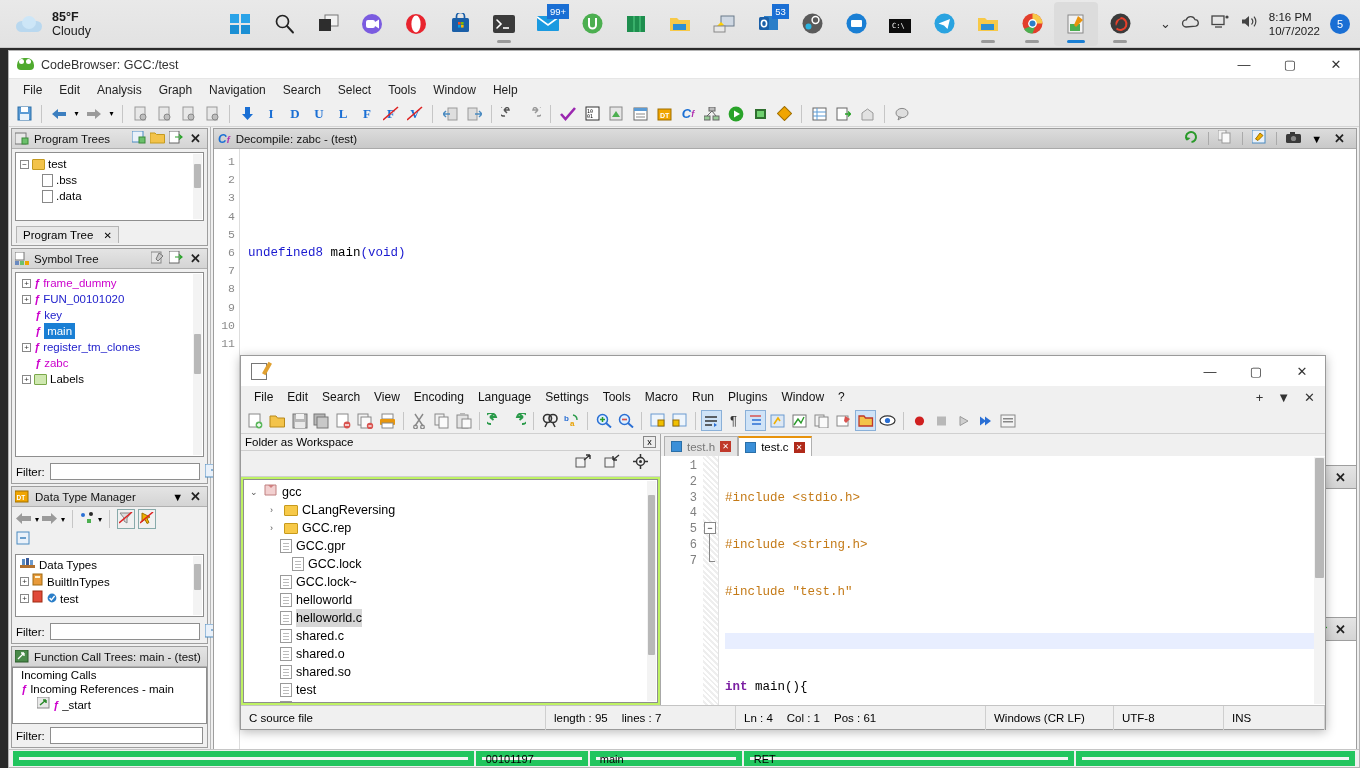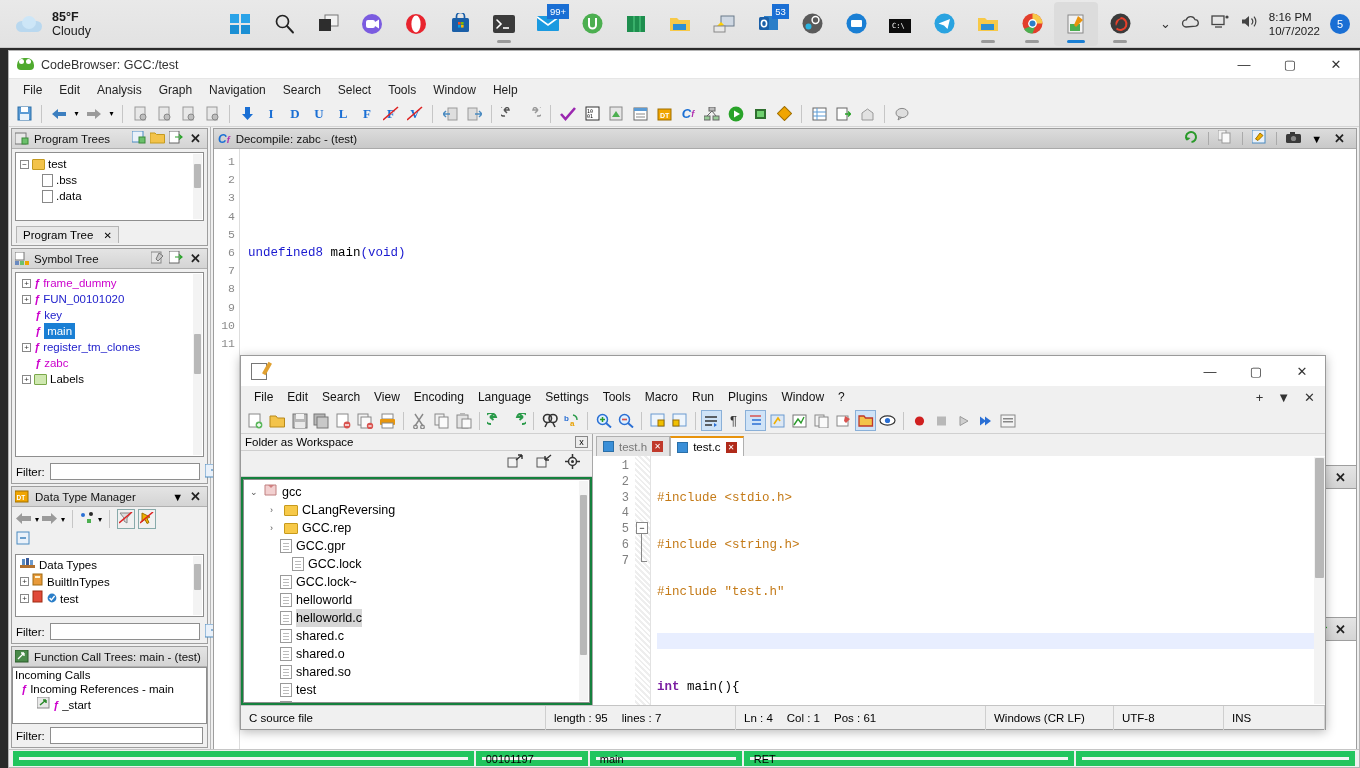--- a/index.html
+++ b/index.html
@@ -124,21 +124,21 @@
   #npp-title .t{ font-size:12.5px;color:#222;}
   #npp-menu{ height:22px; display:flex; align-items:center; padding-left:6px; background:#f0f0f0;}
   #npp-menu div{ font-size:12px; padding:2px 7px; color:#111;}
   #npp-menu .right{ margin-left:auto; display:flex; align-items:center; gap:2px; padding-right:4px;}
   #npp-menu .right span{ font-size:13px; padding:0 6px; color:#333;}
   #npp-tb{ height:26px; display:flex; align-items:center; gap:1px; padding:0 4px; background:#f0f0f0;
      border-bottom:1px solid #d0d0d0;}
   .nb{ width:21px; height:21px; display:flex;align-items:center;justify-content:center; }
   .nb.on{ background:#cfe3f7; border:1px solid #8ab0d8; }
   #npp-main{ flex:1; display:flex; overflow:hidden; }
-  #npp-side{ width:352px; border-right:1px solid #a8a8a8; display:flex; flex-direction:column; background:#15803d;}
+  #npp-side{ width:420px; border-right:1px solid #a8a8a8; display:flex; flex-direction:column; background:#bef264;}
   #fw-hdr{ height:17px; display:flex; align-items:center; padding:0 4px; font-size:11.5px;
      background:#f0f0f0; border-bottom:1px solid #cfcfcf;}
   #fw-hdr .x{ margin-left:auto; border:1px solid #888; width:13px;height:12px; font-size:9px;
      display:flex;align-items:center;justify-content:center;background:#ececec;}
   #fw-tb{ height:26px; display:flex; align-items:center; justify-content:flex-end; gap:12px; padding-right:12px;
     background:#f0f0f0; border-bottom:1px solid #cfcfcf;}
   #fw-tree{ flex:1; background:#fff; border:1px solid #8e8e8e; margin:2px; overflow:hidden; position:relative;}
   .fwrow{ font-size:12.5px; line-height:18px; display:flex; align-items:center; gap:4px; padding-left:6px; white-space:nowrap;}
   .fwrow .chev{ width:10px; color:#555; font-size:9px;}
   .doc-ico{ width:12px;height:14px;background:#fff;border:1px solid #9a9a9a; position:relative;}
@@ -819,21 +819,21 @@
 
         <div class="panel" style="flex:1">
           <div class="phdr">
             <svg width="14" height="13">
                 <rect x="0" y="0" width="13" height="12" fill="#4a8a4a" stroke="#2a5a2a"></rect>
                 <path d="M3 9 L9 3 M9 3 h-3 M9 3 v3" stroke="#fff" stroke-width="1.3" fill="none"></path>
               </svg>
             <span class="ttl">Function Call Trees: main -  (test)</span>
           </div>
           <div style="background:#fff;border:1px solid #8e8e8e;margin:0;flex:1;overflow:hidden;position:relative">
-            <div style="font-size:11.5px;padding:1px 0 0 2px">Incoming Calls</div>
+            <div style="font-size:11.5px;padding:1px 0 0 8px">Incoming Calls</div>
             <div class="trow" style="padding-left:8px">
               <span class="fnico">ƒ</span>
               <span>Incoming References - main</span>
             </div>
             <div class="trow" style="padding-left:24px">
               <span><svg width="13" height="12">
                     <rect x="0" y="0" width="12" height="11" fill="#e8e8e8" stroke="#888"></rect>
                     <path d="M3 8 L9 3 M9 3 h-3 M9 3 v3" stroke="#2a8a2a" stroke-width="1.5" fill="none"></path>
                   </svg></span>
               <span class="fnico">ƒ</span>

